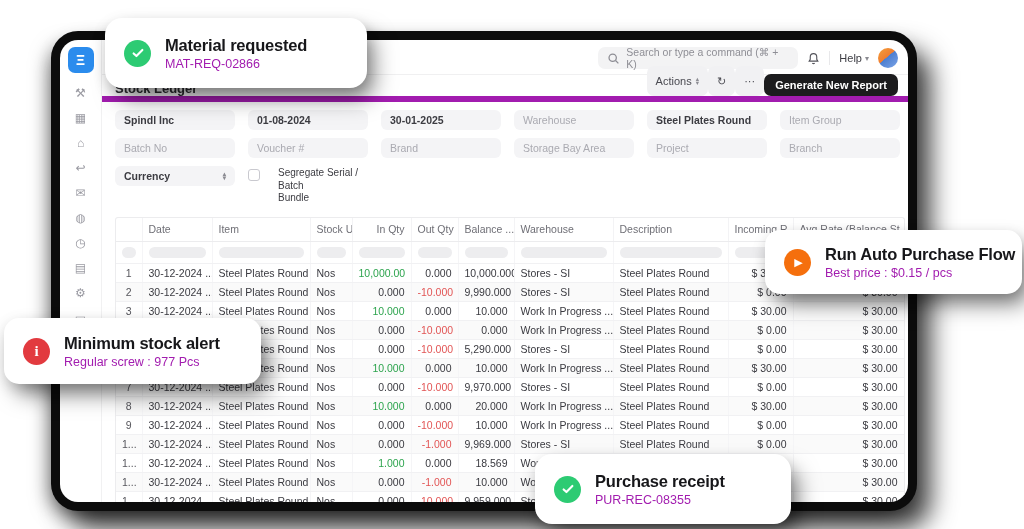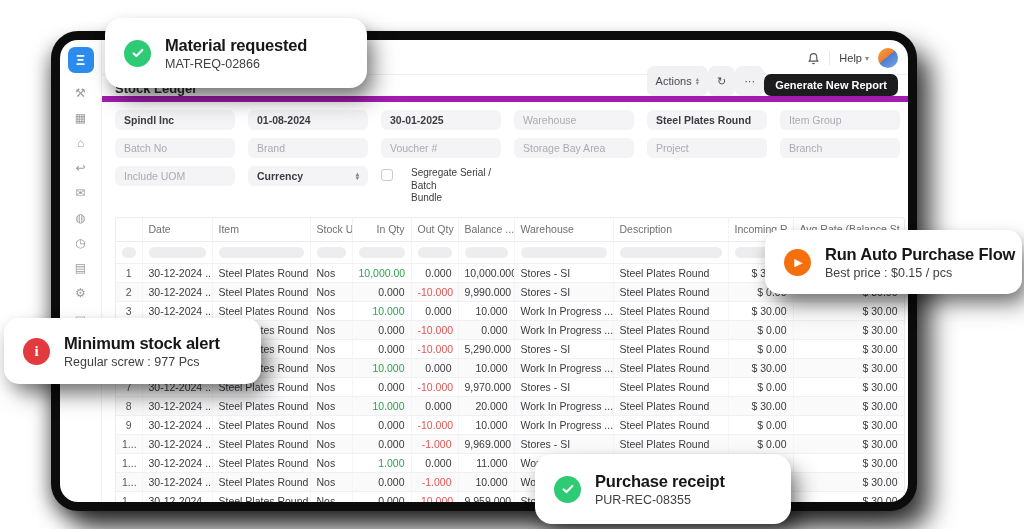--- a/index.html
+++ b/index.html
@@ -61,21 +61,21 @@
   .num { text-align:right; }
   .cnum { text-align:center; color:#56565c; }
   .pos { color:#2da44e; }
   .neg { color:#e25555;margin-left:40px; }
 
   
   .card { position:absolute; background:#fff; border-radius:15px; display:flex; align-items:center; gap:14px; padding:0 19px; z-index:5;
     box-shadow: 0 5px 14px rgba(0,0,0,.13), 9px 13px 22px -3px rgba(0,0,0,.5); }
   .badge { width:27px; height:27px; border-radius:50%; display:grid; place-items:center; color:#fff; flex:none; }
   .card-title { font-size:16.5px; font-weight:bold; color:#17171a; letter-spacing:-.2px; white-space:nowrap; }
-  .card-sub { font-size:12.5px; color:#404040; margin-top:2px; white-space:nowrap; }
+  .card-sub { font-size:12.5px; color:#a21caf; margin-top:2px; white-space:nowrap; }
   .card-material { left:105px; top:18px;  width:262px; height:70px; border-radius:17px; }
   .card-flow     { left:765px; top:230px; width:257px; height:64px; }
   .card-alert    { left:4px;  top:318px; width:257px; height:66px; }
   .card-receipt  { left:535px; top:454px; width:256px; height:70px; border-radius:17px; }
   .play-glyph { font-size:11px; margin-left:2px; }
   .info-glyph { font-size:15px; font-weight:bold; font-family:"Liberation Serif",serif; }
 </style>
 </head>
 <body>
 
@@ -95,20 +95,27 @@
         <div class="s-icon">⚙</div>
         <div class="s-icon">▭</div>
         <div class="s-icon">☰</div>
         <div class="s-icon">⊟</div>
       </div>
   </div>
 
   <div class="main">
 
     <div class="topbar">
+      <div class="search">
+        <svg class="icon14" viewBox="0 0 16 16" fill="none" stroke="#8e8e95" stroke-width="1.6">
+            <circle cx="7" cy="7" r="4.5"></circle>
+            <line x1="10.5" y1="10.5" x2="14" y2="14"></line>
+          </svg>
+        <span>Search or type a command (⌘ + K)</span>
+      </div>
       <svg class="icon14" viewBox="0 0 16 16" fill="none" stroke="#55555c" stroke-width="1.4">
           <path d="M8 2a4 4 0 0 0-4 4v3l-1.3 2.3h10.6L12 9V6a4 4 0 0 0-4-4z"></path>
           <path d="M6.7 13.5a1.4 1.4 0 0 0 2.6 0"></path>
         </svg>
       <div class="vr"></div>
       <div class="help">
         <span>Help</span>
         <span class="chev">▾</span>
       </div>
       <div class="avatar"></div>
@@ -136,28 +143,27 @@
       <div class="f-grid">
           <div class="field filled">Spindl Inc</div>
           <div class="field filled">01-08-2024</div>
           <div class="field filled">30-01-2025</div>
           <div class="field ">Warehouse</div>
           <div class="field filled">Steel Plates Round</div>
           <div class="field ">Item Group</div>
         </div>
       <div class="f-grid" style="margin-top:8px">
           <div class="field ">Batch No</div>
+          <div class="field ">Voucher #</div>
           <div class="field ">Brand</div>
-          <div class="field ">Voucher #</div>
           <div class="field ">Storage Bay Area</div>
           <div class="field ">Project</div>
           <div class="field ">Branch</div>
         </div>
       <div class="f-grid" style="margin-top:8px">
-        <div class="field">Include UOM</div>
         <div class="field filled select">
           <span>Currency</span>
           <span class="stepper">
               <span>▴</span>
               <span>▾</span>
             </span>
         </div>
         <div class="cbx-wrap">
           <span class="cbx"></span>
           <span class="cbx-label">
@@ -377,21 +383,21 @@
             <td class="num">$ 30.00</td>
             <td></td>
           </tr>
             <tr class="data">
             <td class="cnum">1...</td>
             <td>30-12-2024 ...</td>
             <td>Steel Plates Round</td>
             <td>Nos</td>
             <td class="num pos">1.000</td>
             <td class="num ">0.000</td>
-            <td class="num">11.000</td>
+            <td class="num">18.569</td>
             <td>Work In Progress ...</td>
             <td>Steel Plates Round</td>
             <td class="num">$ 30.00</td>
             <td class="num">$ 30.00</td>
             <td></td>
           </tr>
             <tr class="data">
             <td class="cnum">1...</td>
             <td>30-12-2024 ...</td>
             <td>Steel Plates Round</td>

